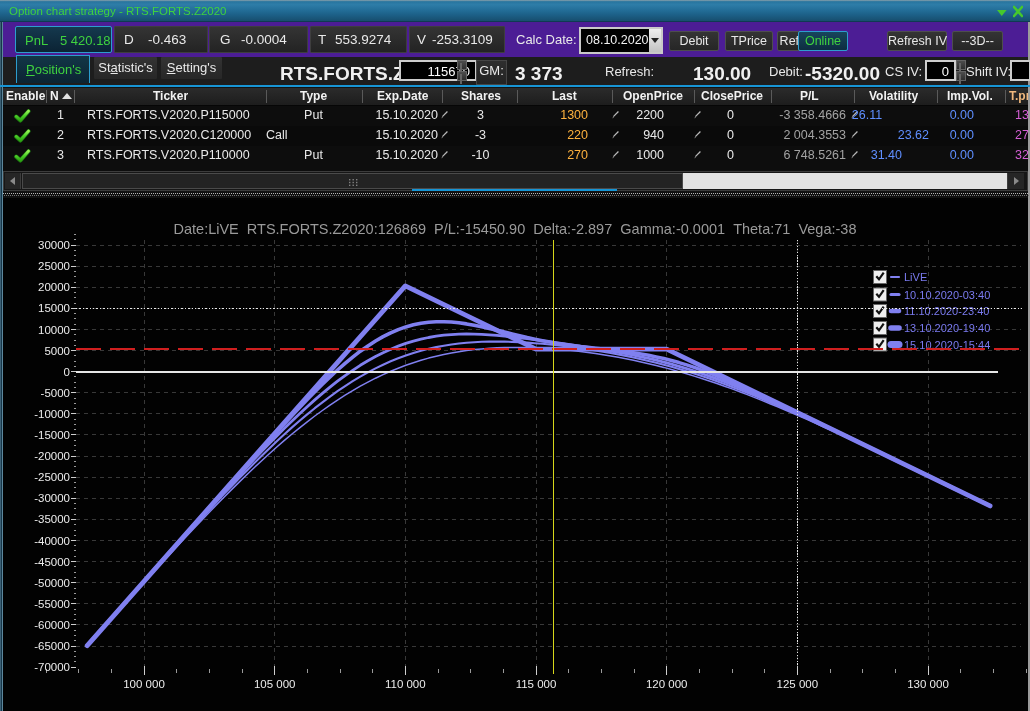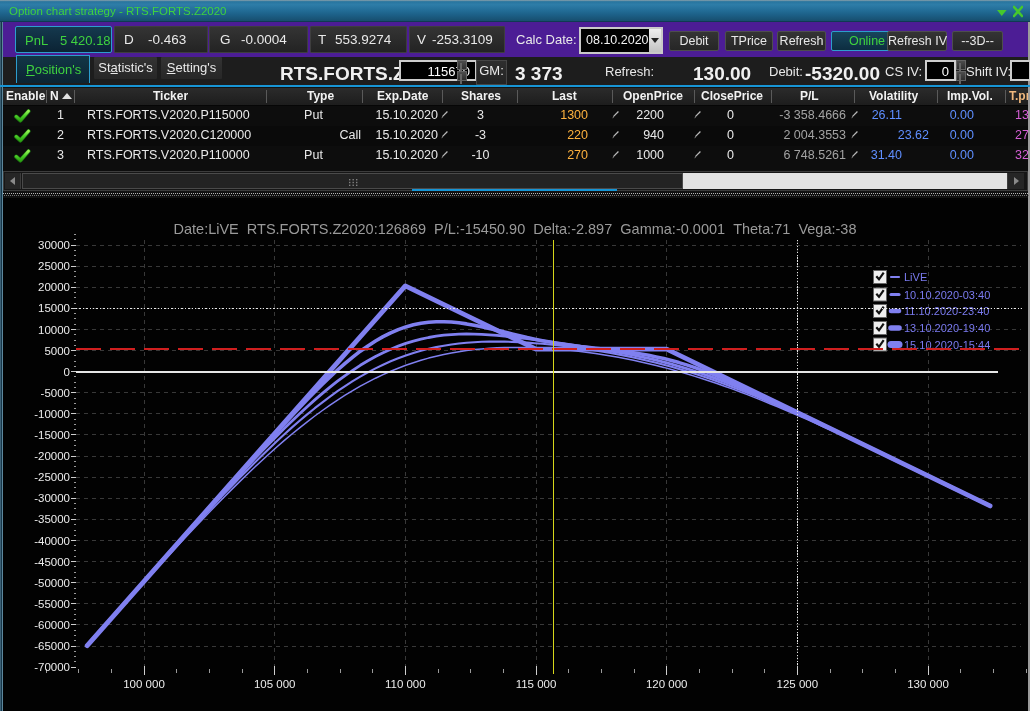--- a/index.html
+++ b/index.html
@@ -94,21 +94,21 @@
   <span class="abs wt" style="left:513px;top:10px">Calc Date:</span>
   <div class="abs" style="left:576px;top:5px;width:84px;height:27px;background:#000;border:2px solid #c9c9c9">
      <span class="abs" style="left:5px;top:4px;font-size:12.5px;color:#f2f2f2">08.10.2020</span>
      <div class="abs" style="left:68px;top:0px;width:12px;height:23px;background:linear-gradient(#efefef,#c2c2c2)">
        <div class="abs" style="left:2px;top:9px;width:0;height:0;border-left:4px solid transparent;border-right:4px solid transparent;border-top:5px solid #222"></div>
      </div>
   </div>
   <div class="btn" style="left:666px;width:50px">Debit</div>
   <div class="btn" style="left:722px;width:48px">TPrice</div>
   <div class="btn" style="left:774px;width:49px">Refresh</div>
-  <div class="btn" style="left:828px;width:72px;background:linear-gradient(#17455c,#0d2d40);border-color:#2d9dce;color:#3fd23f">Online</div>
+  <div class="btn" style="left:795px;width:50px;background:linear-gradient(#17455c,#0d2d40);border-color:#2d9dce;color:#3fd23f">Online</div>
   <div class="btn" style="left:884px;width:60px">Refresh IV</div>
   <div class="btn" style="left:949px;width:51px">--3D--</div>
 </div>
 
 <div class="tb2">
   <div class="tabsel">
       <span class="abs grn" style="left:9px;top:6px"><u>P</u>osition's</span>
     </div>
   <div class="tab" style="left:91px;width:63px">St<u>a</u>tistic's</div>
   <div class="tab" style="left:158px;width:61px"><u>S</u>etting's</div>
@@ -143,21 +143,21 @@
 </div>
 <div class="bluesep"></div>
 
 <div class="thead">
   <span class="hc" style="left:3px">Enable</span>
   <span class="hc" style="left:47px">N</span>
   <svg class="abs" style="left:59px;top:5px" width="10" height="7">
       <polygon points="5,0 10,6 0,6" fill="#e0e0e0"></polygon>
     </svg>
   <span class="hc" style="left:150px">Ticker</span>
-  <span class="hc" style="left:304px">Type</span>
+  <span class="hc" style="left:297px">Type</span>
   <span class="hc" style="left:374px">Exp.Date</span>
   <span class="hc" style="left:458px">Shares</span>
   <span class="hc" style="left:549px">Last</span>
   <span class="hc" style="left:620px">OpenPrice</span>
   <span class="hc" style="left:698px">ClosePrice</span>
   <span class="hc" style="left:797px">P/L</span>
   <span class="hc" style="left:866px">Volatility</span>
   <span class="hc" style="left:944px">Imp.Vol.</span>
   <span class="hc" style="left:1006px;color:#efb87e">T.pr</span>
   <div class="hsep" style="left:43px"></div>
@@ -206,32 +206,32 @@
     <svg class="pencil" style="left:690px" width="9" height="11" viewBox="0 0 9 11">
 <path d="M7.2,1.2 L8.2,2.2 L3.2,7.2 L1.8,7.6 L2.2,6.2 Z" fill="#b9b9b9"></path>
       <path d="M1.2,8.6 L2.6,8.2" stroke="#999" stroke-width="0.8"></path>
 </svg>
     <span class="cell" style="left:661px;width:70px;text-align:right">0</span>
     <span class="cell yellow" style="left:753px;width:90px;text-align:right">-3 358.4666</span>
     <svg class="pencil" style="left:847px" width="9" height="11" viewBox="0 0 9 11">
 <path d="M7.2,1.2 L8.2,2.2 L3.2,7.2 L1.8,7.6 L2.2,6.2 Z" fill="#b9b9b9"></path>
       <path d="M1.2,8.6 L2.6,8.2" stroke="#999" stroke-width="0.8"></path>
 </svg>
-    <span class="cell blue" style="left:829px;width:70px;text-align:right">26.11</span>
+    <span class="cell blue" style="left:829px;width:70px;text-align:center">26.11</span>
     <span class="cell blue" style="left:901px;width:70px;text-align:right">0.00</span>
     <span class="cell mag" style="left:1012px">138</span>
   </div>
 <div class="trow" style="top:125.7px;background:#0a0a0a">
     <svg class="abs" style="left:11px;top:3.5px" width="17" height="14" viewBox="0 0 19 15">
 <path d="M2.5,8.2 L7.2,12.5 L16.2,2.2" stroke="#1f7a12" stroke-width="4.6" fill="none" stroke-linecap="round" stroke-linejoin="round"></path>
 <path d="M2.5,8 L7.2,12.2 L16.2,2" stroke="url(#gg)" stroke-width="3.2" fill="none" stroke-linecap="round" stroke-linejoin="round"></path>
 </svg>
     <span class="cell" style="left:40px;width:21px;text-align:right">2</span>
     <span class="cell" style="left:84px">RTS.FORTS.V2020.C120000</span>
-    <span class="cell" style="left:263px;width:95px;text-align:right">Call</span>
+    <span class="cell" style="left:263px;width:95px;text-align:left">Call</span>
     <span class="cell" style="left:360px;width:75px;text-align:right">15.10.2020</span>
     <svg class="pencil" style="left:437px" width="9" height="11" viewBox="0 0 9 11">
 <path d="M7.2,1.2 L8.2,2.2 L3.2,7.2 L1.8,7.6 L2.2,6.2 Z" fill="#b9b9b9"></path>
       <path d="M1.2,8.6 L2.6,8.2" stroke="#999" stroke-width="0.8"></path>
 </svg>
     <span class="cell" style="left:440px;width:75px;text-align:center">-3</span>
     <span class="cell orange" style="left:515px;width:70px;text-align:right">220</span>
     <svg class="pencil" style="left:608px" width="9" height="11" viewBox="0 0 9 11">
 <path d="M7.2,1.2 L8.2,2.2 L3.2,7.2 L1.8,7.6 L2.2,6.2 Z" fill="#b9b9b9"></path>
       <path d="M1.2,8.6 L2.6,8.2" stroke="#999" stroke-width="0.8"></path>

